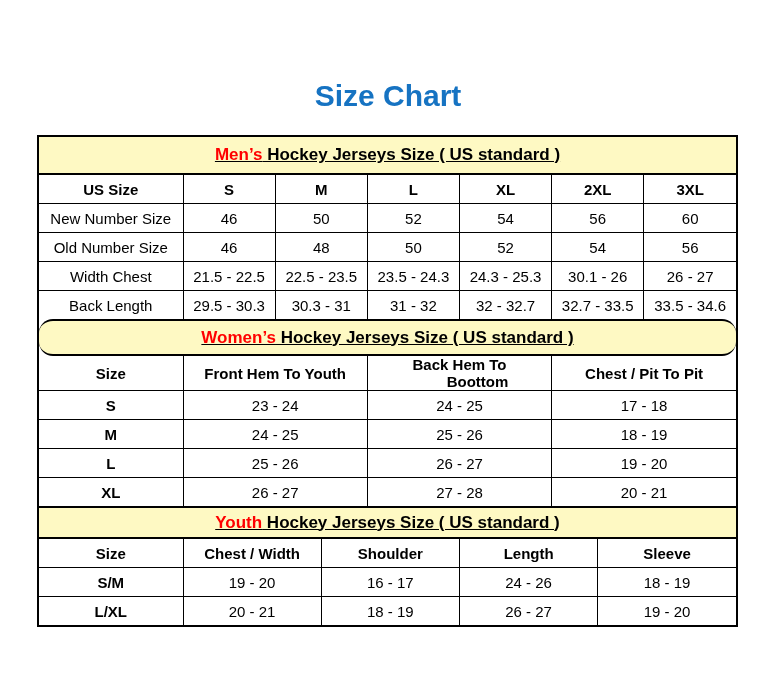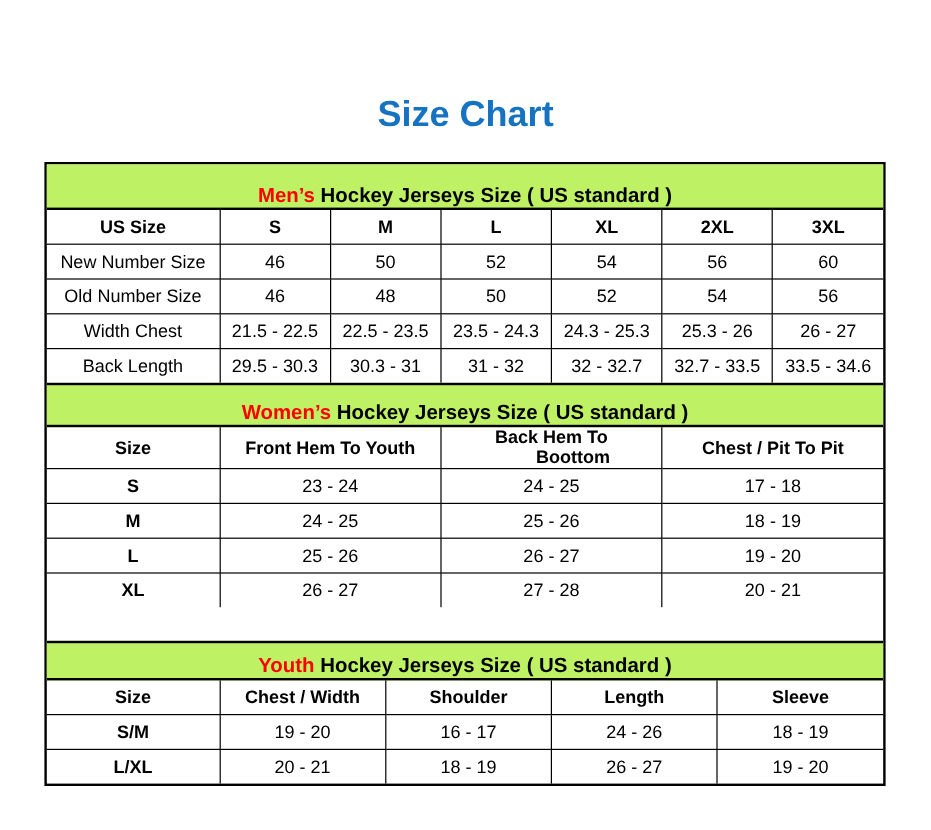--- a/index.html
+++ b/index.html
@@ -20,34 +20,35 @@
     font-weight: bold;
     color: #1673C2;
   }
   .chart-wrap {
     width: 701px;
     margin: 22px 0 0 37px;
     border: 2px solid #000000;
     box-sizing: border-box;
   }
   .band {
-    background: #bef264;
+    background: #fef9c3;
     border-top: 2px solid #000000;
     border-bottom: 2px solid #000000;
     display: flex;
-    align-items: flex-end;
+    align-items: center;
     justify-content: center;
     font-weight: bold;
     font-size: 17px;
     white-space: pre;
+    text-decoration: underline;
   }
   .band.first { border-top: none; }
   .band-mens   { height: 36px; }
-  .band-womens { height: 33px; }
-  .band-youth  { height: 29px; margin-top: 28px; }
+  .band-womens { height: 33px; border-radius: 14px; }
+  .band-youth  { height: 29px; }
   .accent { color: #FF0000; }
   table.sec {
     border-collapse: collapse;
     width: 100%;
     table-layout: fixed;
   }
   .sec th, .sec td {
     border: 1px solid #000000;
     height: 28px;
     padding: 0 2px;
@@ -120,21 +121,21 @@
       <td>52</td>
       <td>54</td>
       <td>56</td>
     </tr>
     <tr>
       <td class="row-label">Width Chest</td>
       <td>21.5 - 22.5</td>
       <td>22.5 - 23.5</td>
       <td>23.5 - 24.3</td>
       <td>24.3 - 25.3</td>
-      <td>25.3 - 26</td>
+      <td>30.1 - 26</td>
       <td>26 - 27</td>
     </tr>
     <tr>
       <td class="row-label">Back Length</td>
       <td>29.5 - 30.3</td>
       <td>30.3 - 31</td>
       <td>31 - 32</td>
       <td>32 - 32.7</td>
       <td>32.7 - 33.5</td>
       <td>33.5 - 34.6</td>

